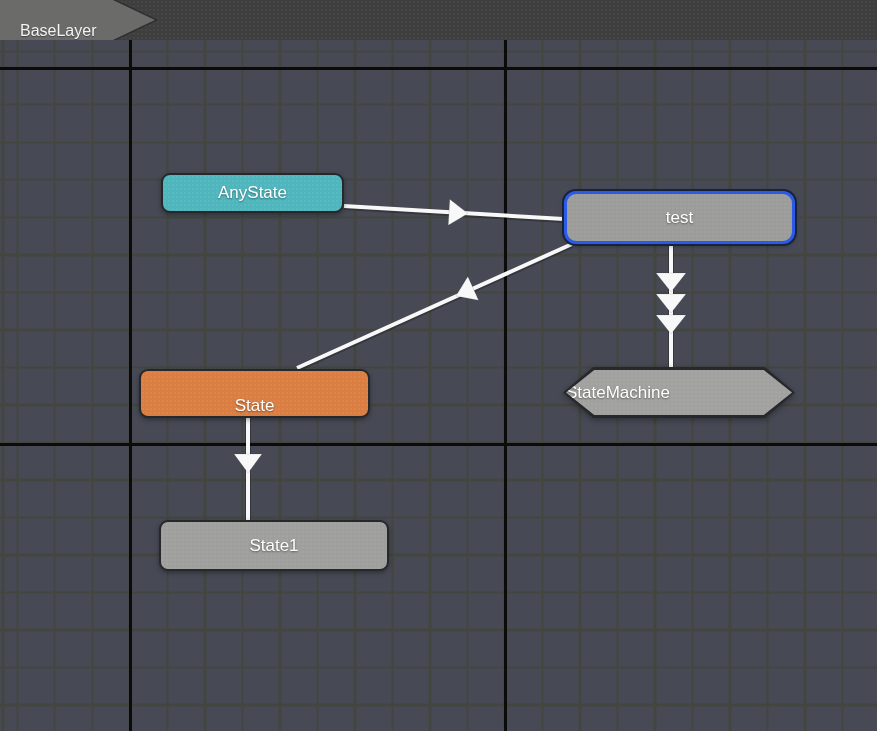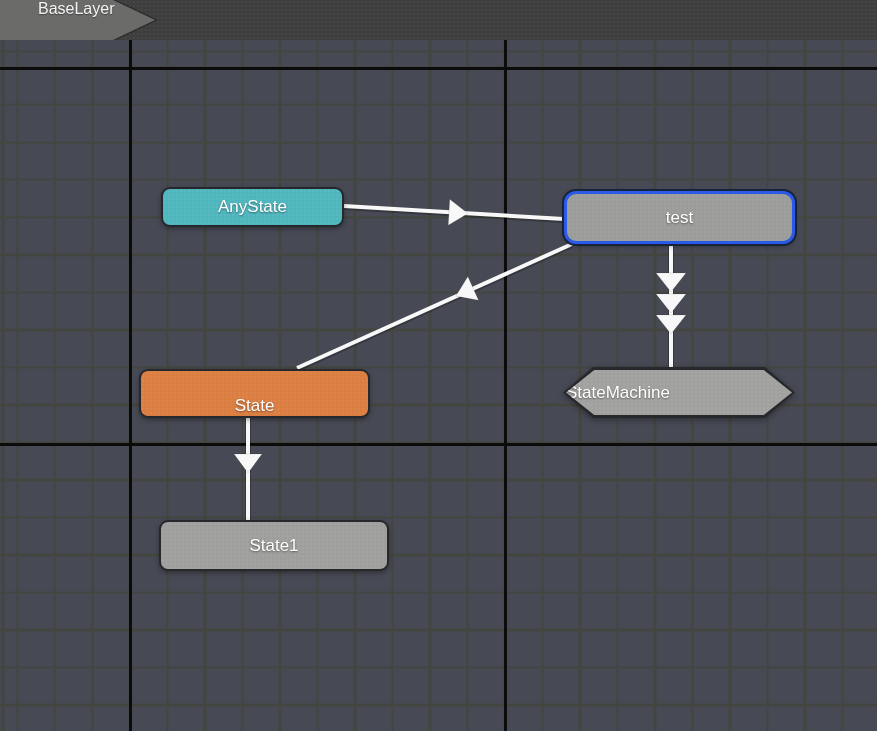--- a/index.html
+++ b/index.html
@@ -20,23 +20,23 @@
   }
   .crumb-outer{
     position:absolute;left:0;top:0;height:40px;width:158px;
     clip-path:polygon(0 0,116px 0,158px 50%,116px 100%,0 100%);
     background:#2c2c2c;
   }
   .crumb-inner{
     position:absolute;left:0;top:0;height:40px;width:155px;
     clip-path:polygon(0 0,113px 0,155px 50%,113px 100%,0 100%);
     background:#6b6b6a;
-    display:flex;align-items:flex-start;
+    display:flex;align-items:flex-end;
     color:#f4f4f4;font-size:16px;
-    padding-left:38px;box-sizing:border-box;
+    padding-left:20px;box-sizing:border-box;
     text-shadow:0 1px 1px rgba(0,0,0,0.4);
   }
   
   #canvas{
     position:absolute;left:0;top:40px;width:877px;height:691px;
     background-color:#474a55;
     background-image:
       repeating-linear-gradient(to right,#43463e 0 2px,transparent 2px 37.5px),
       repeating-linear-gradient(to bottom,#43463e 0 2px,transparent 2px 37.5px);
     background-position:16.5px 26.5px;
@@ -55,21 +55,21 @@
     border:2px solid #26282c;border-radius:9px;
     display:flex;align-items:center;justify-content:center;
     color:#fff;font-size:17px;
     text-shadow:0 1px 2px rgba(0,0,0,0.45);
     box-shadow:0 2px 5px rgba(0,0,0,0.35);
     background-image:radial-gradient(rgba(255,255,255,0.05) 1px,transparent 1.2px);
     background-size:4px 4px;
     z-index:20;
     cursor:default;
   }
-  #node-anystate{left:161px;top:173px;width:183px;height:40px;background-color:#50b6be;margin-top:14px;}
+  #node-anystate{left:161px;top:173px;width:183px;height:40px;background-color:#50b6be;}
   #node-test{
     left:564px;top:191px;width:231px;height:53px;
     background-color:#9c9c9a;
     border:3px solid #2b5be6;border-radius:12px;
     box-shadow:0 0 0 2px #17233d,0 2px 5px rgba(0,0,0,0.35);
   }
   #node-state{left:139px;top:369px;width:231px;height:49px;background-color:#db7e42;align-items:flex-end;}
   #node-state1{left:139px;top:520px;width:230px;height:51px;background-color:#9f9f9d;margin-left:20px;}
   
   #node-statemachine{

